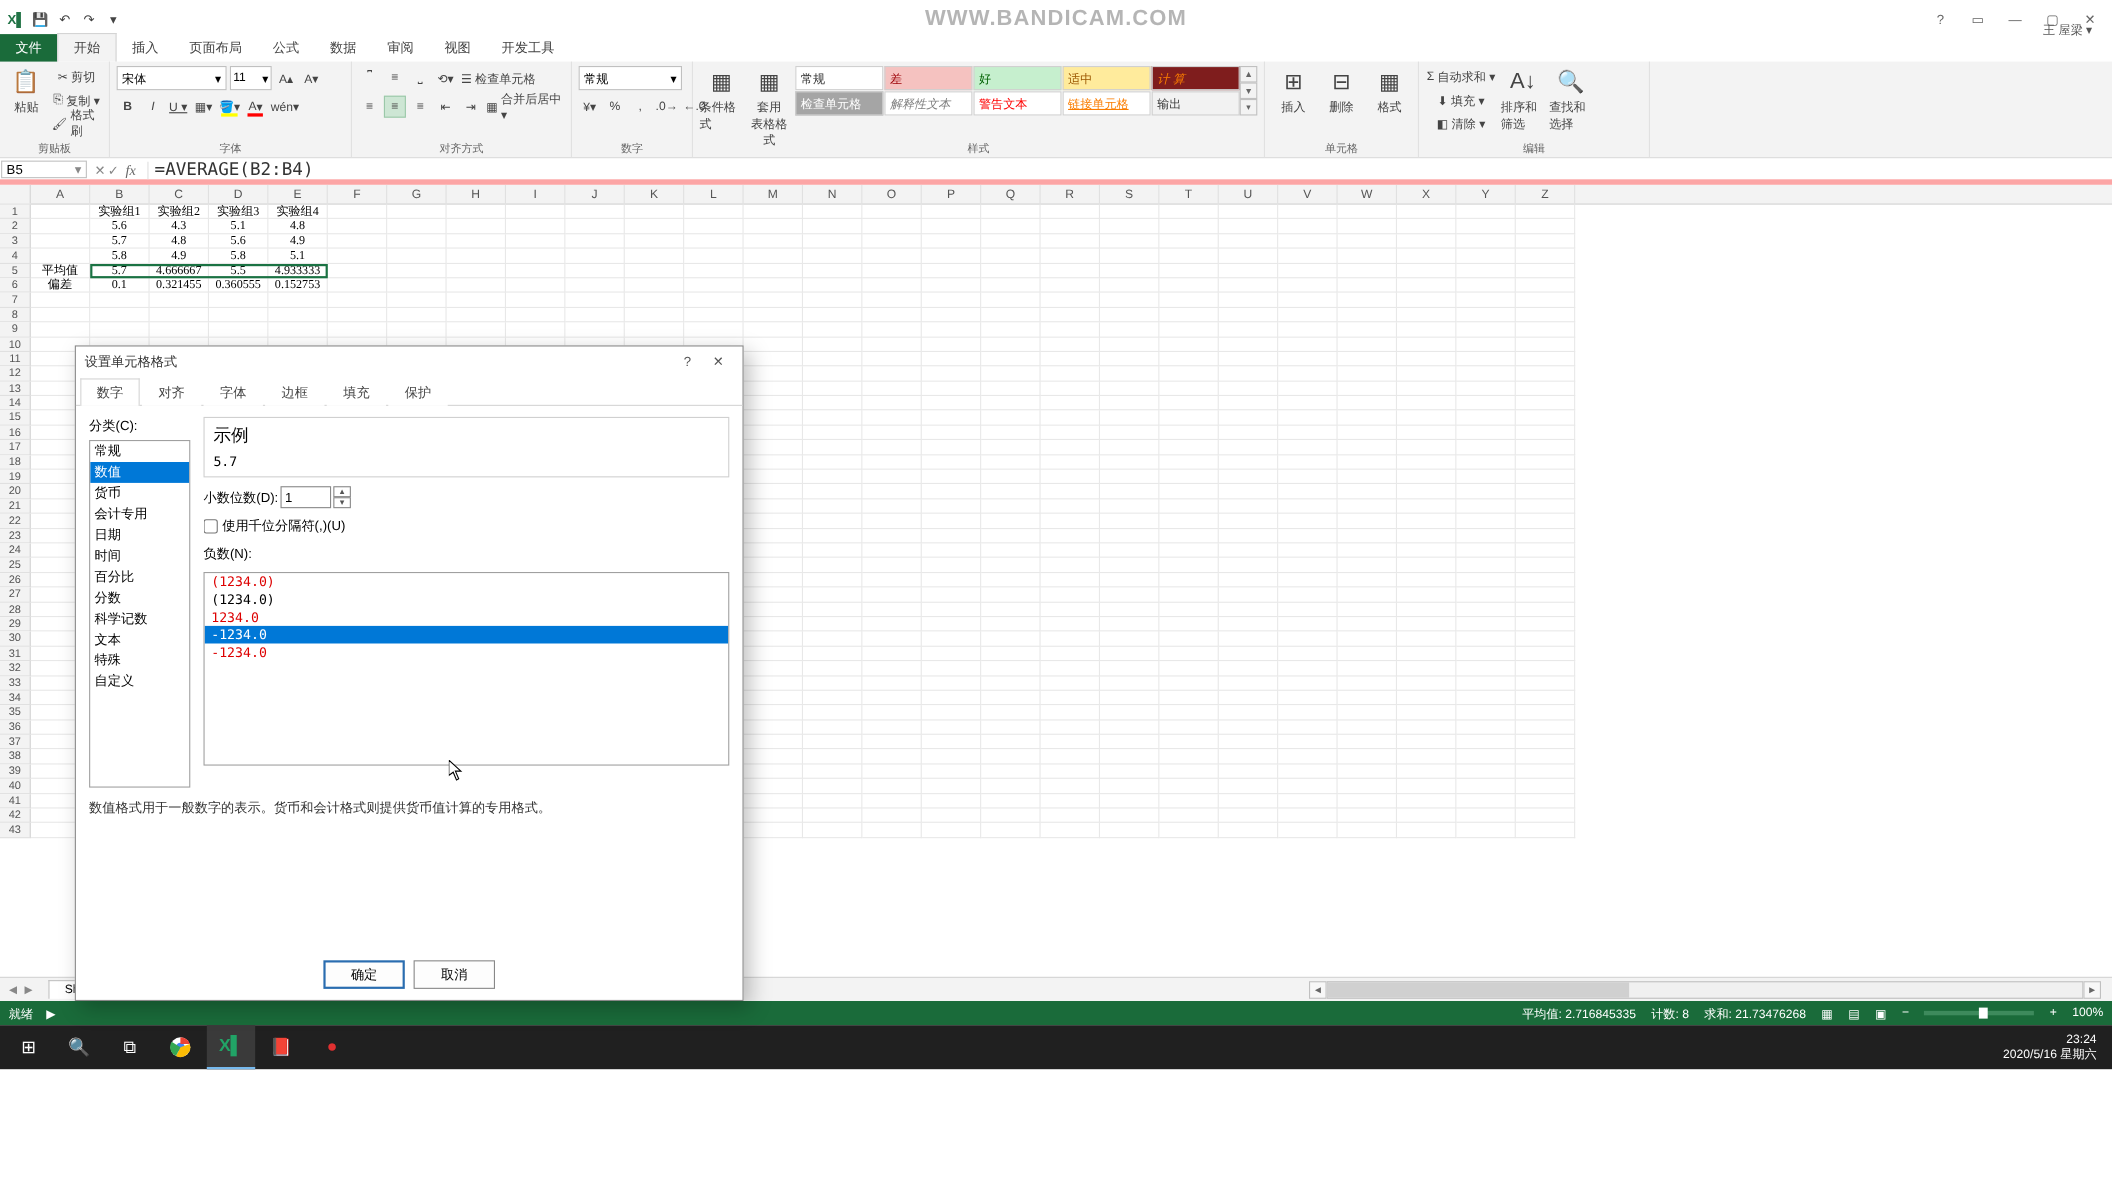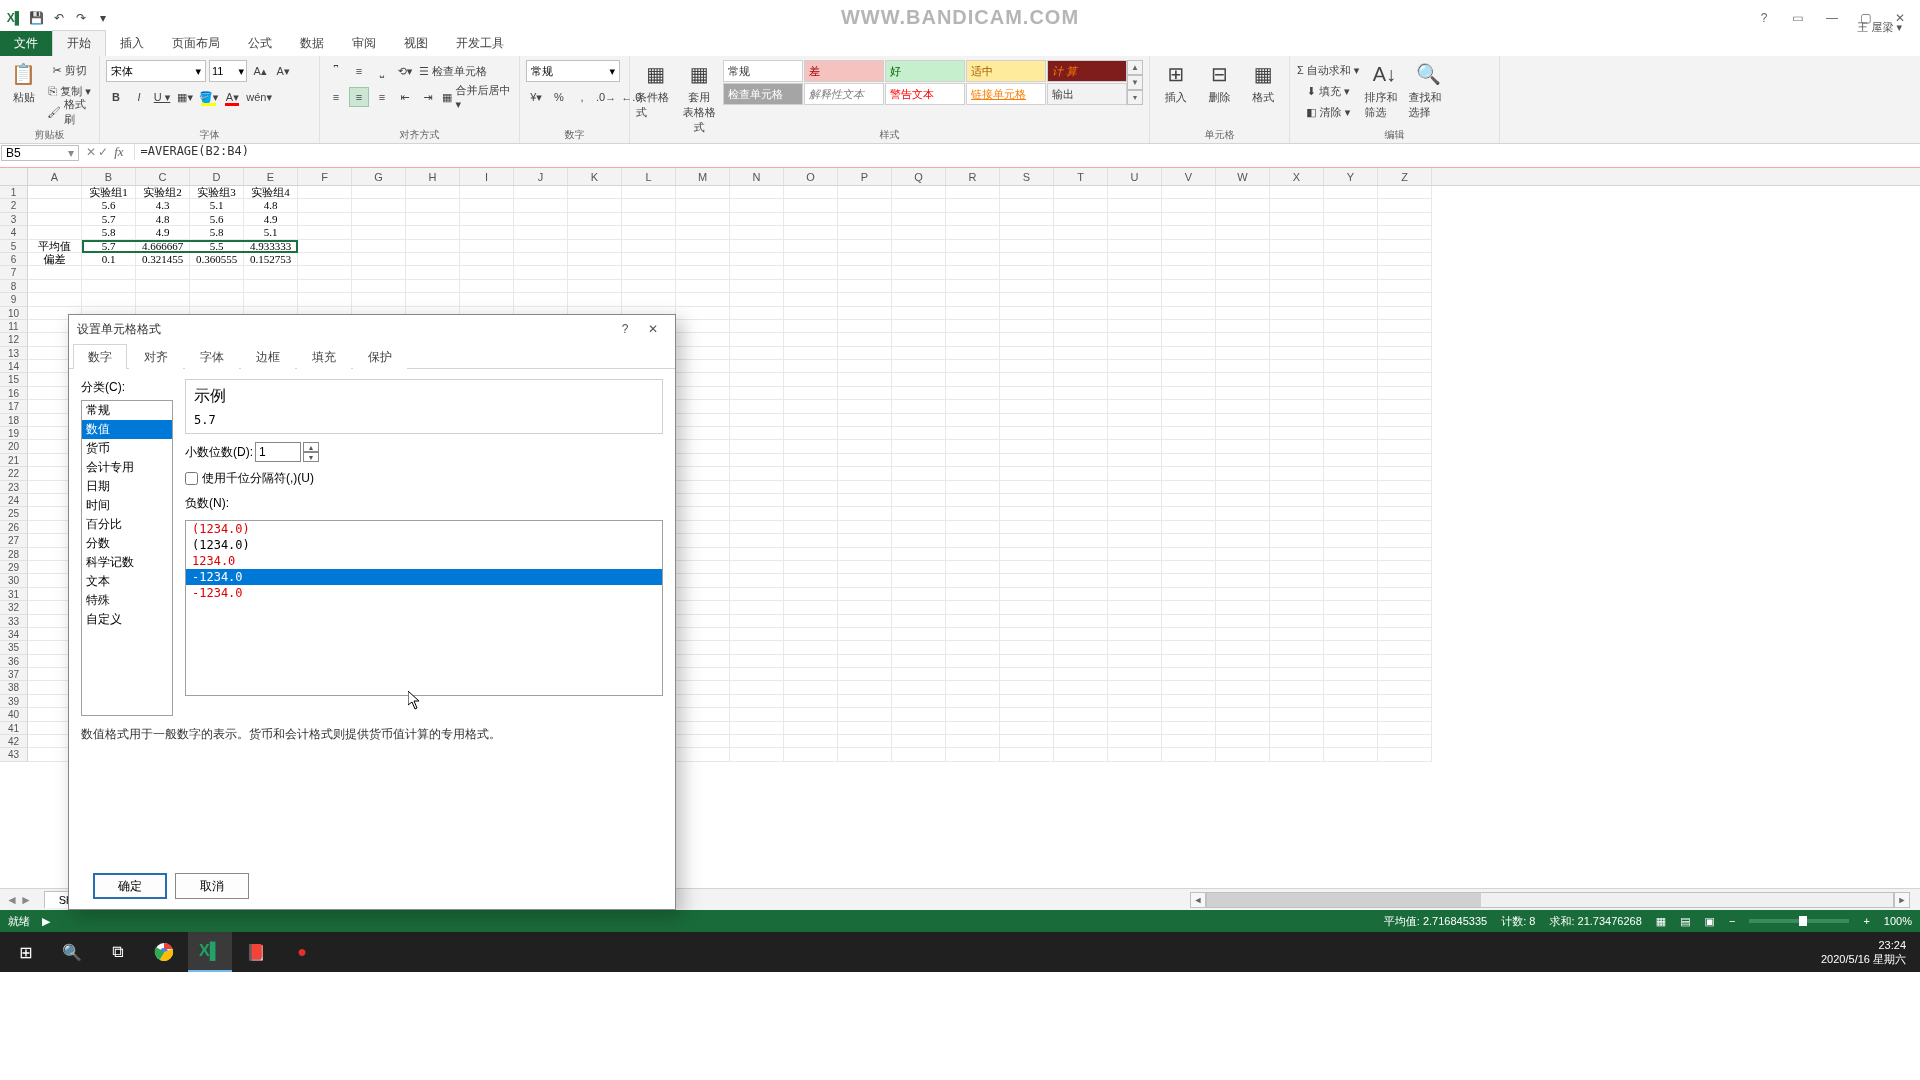--- a/index.html
+++ b/index.html
@@ -33,25 +33,25 @@
 .font-size { width: 38px; height: 22px; border: 1px solid #c0c0c0; background: #fff; font-size: 11px; padding: 0 2px; display: flex; align-items: center; justify-content: space-between; }
 .numfmt-combo { width: 94px; height: 22px; border: 1px solid #c0c0c0; background: #fff; font-size: 11px; padding: 0 4px; display: flex; align-items: center; justify-content: space-between; }
 
 
 .style-gallery { display: grid; grid-template-columns: repeat(5, 80px); grid-template-rows: 22px 22px; gap: 1px; }
 .style-cell { border: 1px solid #d0d0d0; font-size: 11px; display: flex; align-items: center; padding: 0 4px; background: #fff; }
 .gallery-spin { width: 16px; display: flex; flex-direction: column; }
 .gallery-spin div { flex: 1; border: 1px solid #c0c0c0; display: flex; align-items: center; justify-content: center; font-size: 8px; color: #666; }
 
 
-.formula-bar { height: 24px; border-bottom: 1px solid #fca5a5; display: flex; align-items: flex-start; background: #fff; }
+.formula-bar { height: 24px; border-bottom: 5px solid #fca5a5; display: flex; align-items: flex-end; background: #fff; }
 .namebox { width: 78px; border: 1px solid #c0c0c0; margin: 1px; display: flex; align-items: center; padding: 0 4px; font-size: 12px; justify-content: space-between; }
 .fx-btns { display: flex; align-items: center; gap: 2px; padding: 0 6px; border-right: 1px solid #e0e0e0; color: #888; }
 .fx-label { font-style: italic; font-family: "Times New Roman"; font-size: 13px; padding: 0 4px; color: #666; }
-.formula-input { flex: 1; display: flex; align-items: center; padding: 0 6px; font-size: 12px; font-family: Consolas, monospace; color: #333; }
+.formula-input { flex: 1; display: flex; align-items: center; padding: 0 6px; font-size: 16px; font-family: Consolas, monospace; color: #333; }
 
 
 .grid-area { position: relative; height: 720px; overflow: hidden; }
 .col-headers { display: flex; height: 18px; background: #f3f3f3; border-bottom: 1px solid #d4d4d4; }
 .corner { width: 28px; border-right: 1px solid #d4d4d4; background: #f3f3f3; }
 .ch { width: 54px; border-right: 1px solid #e0e0e0; text-align: center; font-size: 11px; color: #555; line-height: 18px; }
 .rows { position: relative; }
 .row { display: flex; height: 13.4px; }
 .rh { width: 28px; border-right: 1px solid #d4d4d4; border-bottom: 1px solid #e0e0e0; background: #f3f3f3; text-align: center; font-size: 10px; color: #555; line-height: 13.4px; }
 .cell { width: 54px; border-right: 1px solid #e8e8e8; border-bottom: 1px solid #e8e8e8; font-size: 11px; line-height: 13.4px; text-align: center; font-family: SimSun, serif; overflow: hidden; white-space: nowrap; }
@@ -100,21 +100,21 @@
 .dec-input { width: 46px; height: 20px; border: 1px solid #888; padding: 0 3px; font-size: 12px; }
 .spin { width: 16px; display: flex; flex-direction: column; }
 .spin div { height: 10px; border: 1px solid #888; font-size: 7px; display: flex; align-items: center; justify-content: center; color: #555; }
 .chk-row { display: flex; align-items: center; gap: 4px; font-size: 12px; }
 .neg-label { font-size: 12px; }
 .neg-box { border: 1px solid #a0a0a0; height: 176px; overflow-y: scroll; }
 .neg-item { font-size: 12px; padding: 1px 6px; font-family: Consolas, monospace; }
 .neg-item.red { color: #d00; }
 .neg-item.selected { background: #0078d7; color: #fff; }
 .desc { font-size: 12px; color: #333; padding: 0 12px 8px; }
-.dlg-buttons { display: flex; justify-content: flex-start; gap: 8px; padding: 10px 24px; }
+.dlg-buttons { display: flex; justify-content: center; gap: 8px; padding: 10px 24px; }
 .dlg-btn { width: 74px; height: 26px; border: 1px solid #888; background: #fdfdfd; font-size: 12px; }
 .dlg-btn.primary { border: 2px solid #2a6db0; }
 
 .cursor { position: absolute; left: 408px; top: 691px; width: 14px; height: 20px; pointer-events:none; }
 .cursor svg { width: 14px; height: 20px; }
 
 ::-webkit-scrollbar { width: 16px; height: 16px; }
 ::-webkit-scrollbar-track { background: #f0f0f0; }
 ::-webkit-scrollbar-thumb { background: #c8c8c8; }
 </style>

